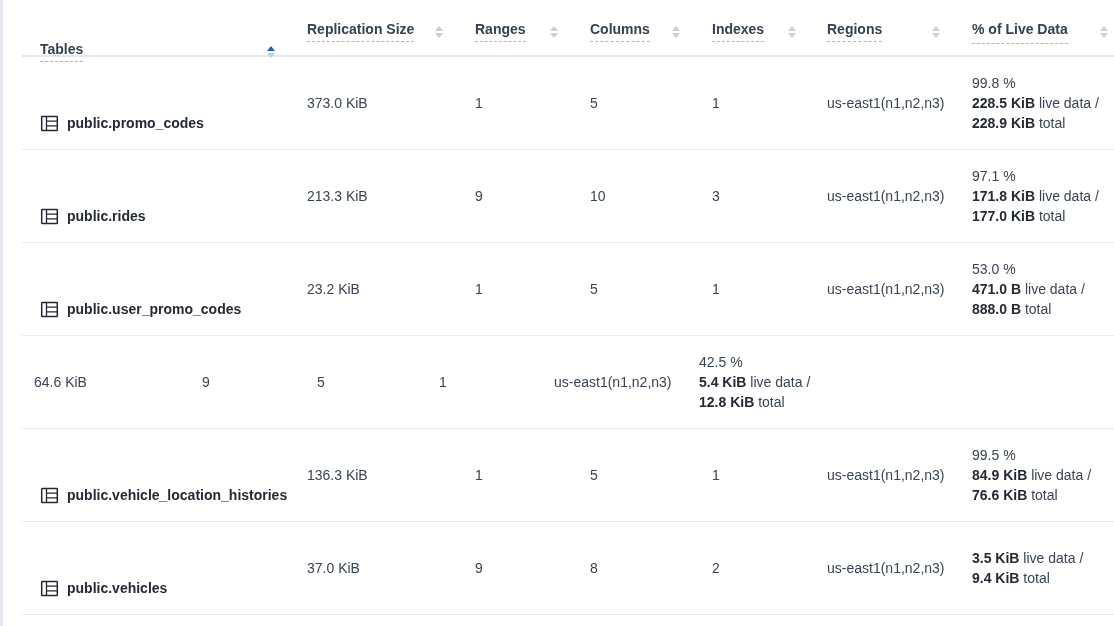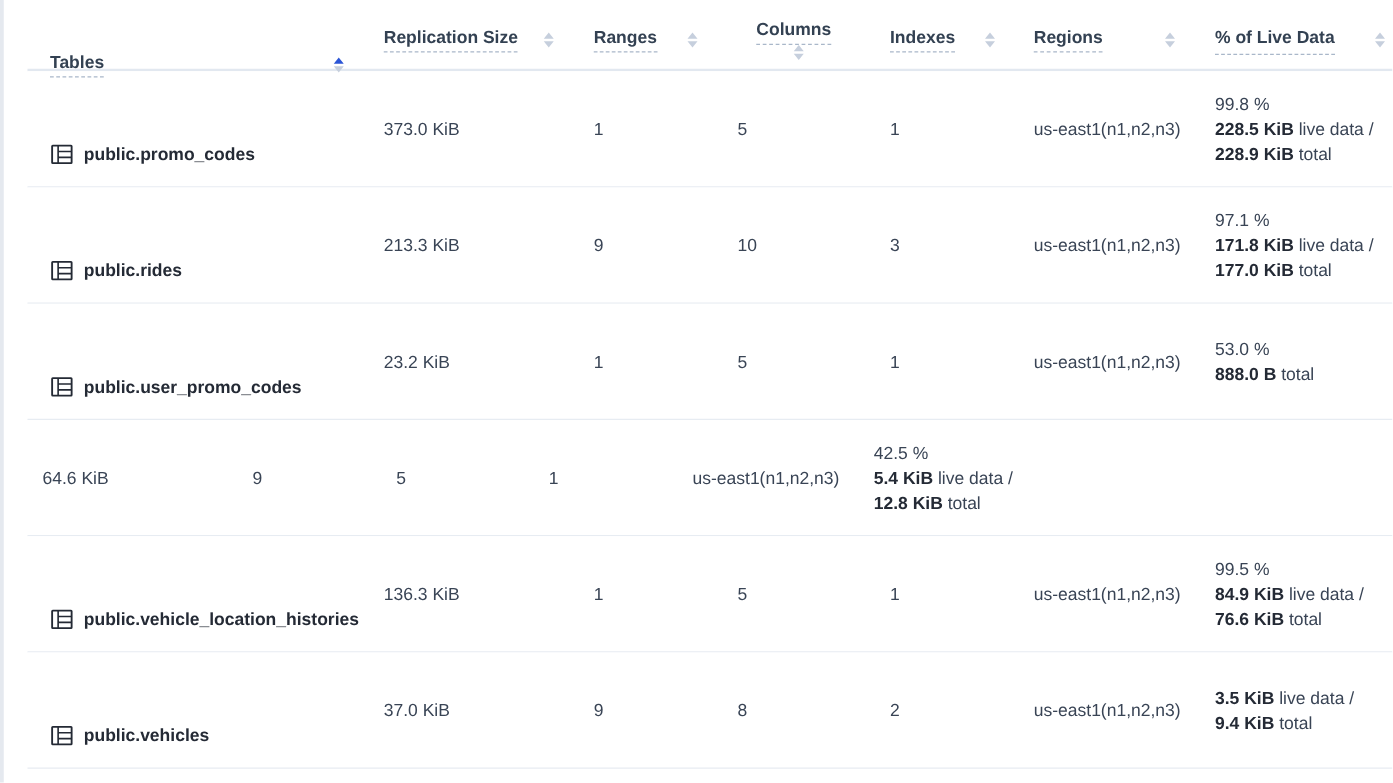--- a/index.html
+++ b/index.html
@@ -17,21 +17,21 @@
     background: #e5e9ef;
   }
   .table-wrap {
     margin-left: 22px;
     width: 1092px;
   }
   
   .c-tables  { width: 273px; margin-top: 40px; }
   .c-repl    { width: 168px; }
   .c-ranges  { width: 115px; }
-  .c-cols    { width: 122px; flex-direction: column; }
+  .c-cols    { width: 122px; }
   .c-idx     { width: 115px; gap: 16px; }
   .c-regions { width: 145px; }
   .c-live    { width: 154px; }
 
   
   .header-row {
     display: flex;
     height: 57px;
     padding-top: 8px;
     align-items: center;
@@ -206,20 +206,24 @@
       <span class="tname">public.user_promo_codes</span>
     </div>
     <div class="cell c-repl">23.2 KiB</div>
     <div class="cell c-ranges">1</div>
     <div class="cell c-cols">5</div>
     <div class="cell c-idx">1</div>
     <div class="cell c-regions">us-east1(n1,n2,n3)</div>
     <div class="cell c-live">
       <div class="live-line">53.0 %</div>
       <div class="live-line">
+        <span class="b">471.0 B</span>
+        <span>live data /</span>
+      </div>
+      <div class="live-line">
         <span class="b">888.0 B</span>
         <span>total</span>
       </div>
     </div>
   </div>
 
   <div class="row">
     <div class="cell c-repl">64.6 KiB</div>
     <div class="cell c-ranges">9</div>
     <div class="cell c-cols">5</div>

